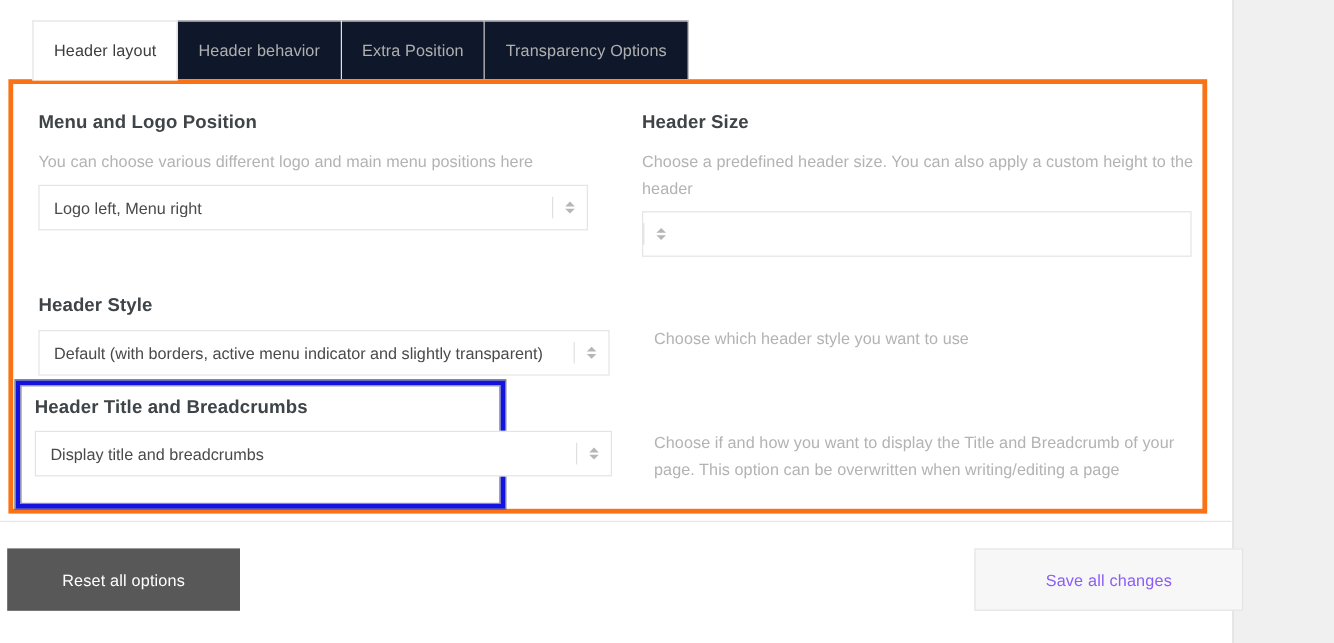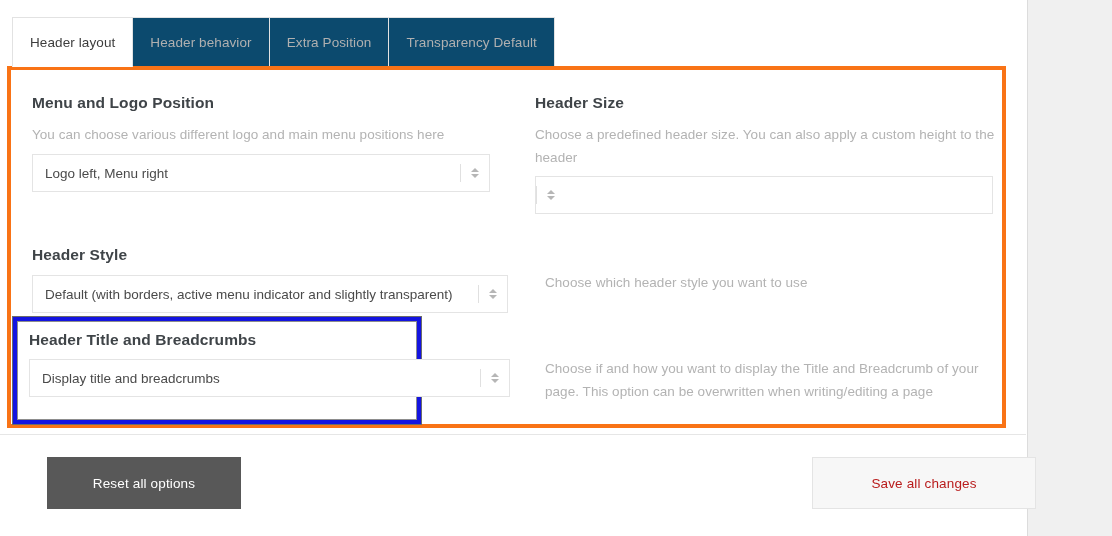--- a/index.html
+++ b/index.html
@@ -27,37 +27,37 @@
     width: 85px;
     height: 536px;
     background: #f0f0f0;
     border-left: 1px solid #dcdcdc;
     box-sizing: border-box;
   }
 
   
   .tabbar {
     position: absolute;
-    left: 12px;
+    left: 27px;
     top: 17px;
     height: 50px;
     display: flex;
     align-items: stretch;
     justify-content: space-between;
   }
   .tab {
     display: flex;
     align-items: center;
     justify-content: center;
     box-sizing: border-box;
     font-size: 13.5px;
     letter-spacing: .1px;
     padding: 0 17px;
     height: 50px;
-    background: #0c4a6e;
+    background: #0f172a;
     border: 1px solid #e2e2e2;
     border-left: none;
     color: #b0b0b0;
     white-space: nowrap;
     cursor: pointer;
   }
   .tab:first-child { border-left: 1px solid #e2e2e2; }
   .tab.active {
     background: #ffffff;
     color: #3d3d3d;
@@ -200,30 +200,29 @@
   }
   .btn-reset {
     position: absolute;
     left: 6px;
     top: 457px;
     width: 194px;
     height: 52px;
     background: #585858;
     color: #ffffff;
     border: none;
-    margin-left: 41px;
   }
   .btn-save {
     position: absolute;
     left: 812px;
     top: 457px;
     width: 224px;
     height: 52px;
     background: #f7f7f7;
-    color: #b91c1c;
+    color: #8b5cf6;
     border: 1px solid #e4e4e4;
   }
 </style>
 </head>
 <body>
 
 <div class="screen">
 
   <div class="right-gutter"></div>
 
@@ -231,21 +230,21 @@
     <div class="tab active">
       <span>Header layout</span>
     </div>
     <div class="tab">
       <span>Header behavior</span>
     </div>
     <div class="tab">
       <span>Extra Position</span>
     </div>
     <div class="tab">
-      <span>Transparency Default</span>
+      <span>Transparency Options</span>
     </div>
   </div>
 
   <div class="panel">
     <div class="cols">
 
       <div class="col-left">
 
         <h3 class="section-title menu-logo-title">Menu and Logo Position</h3>
 

